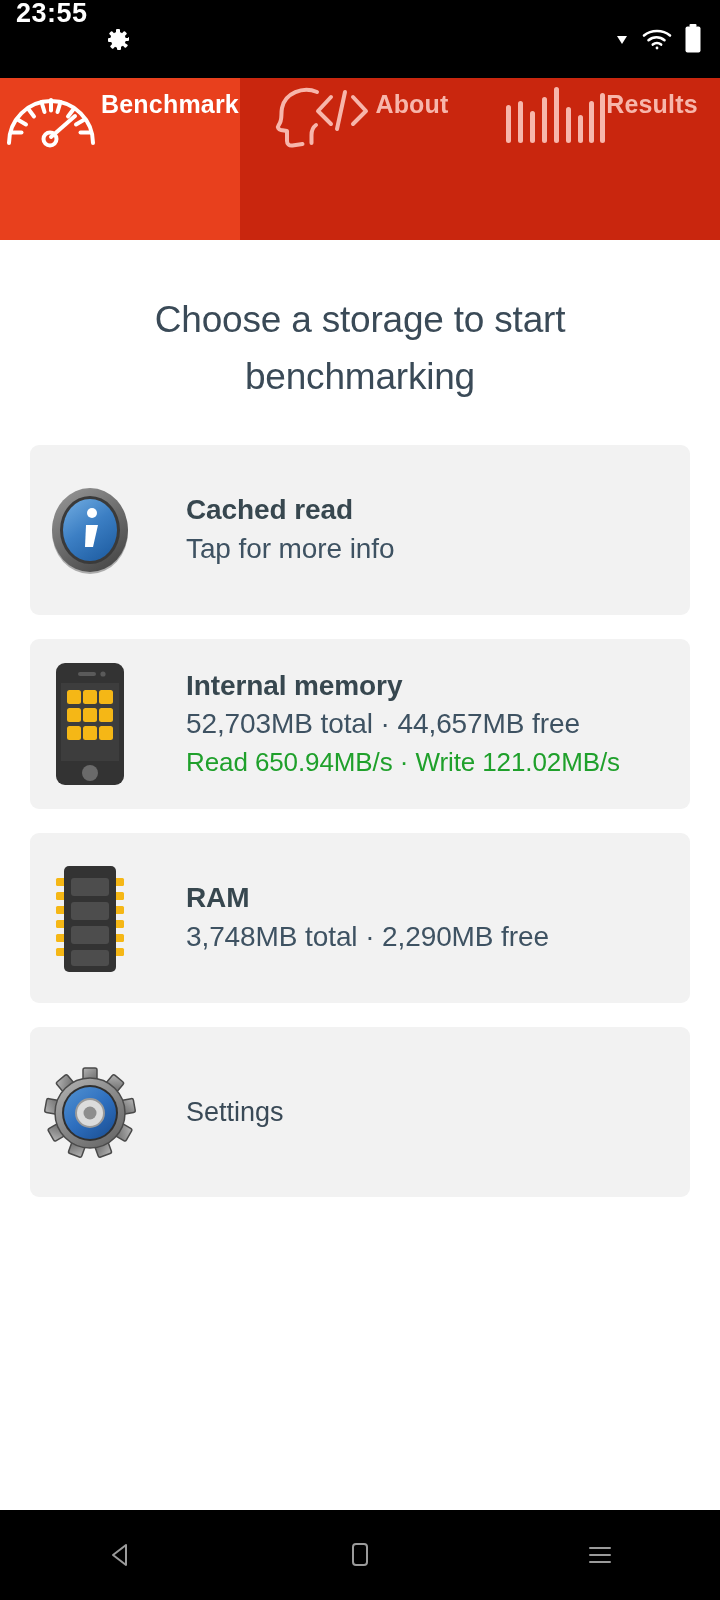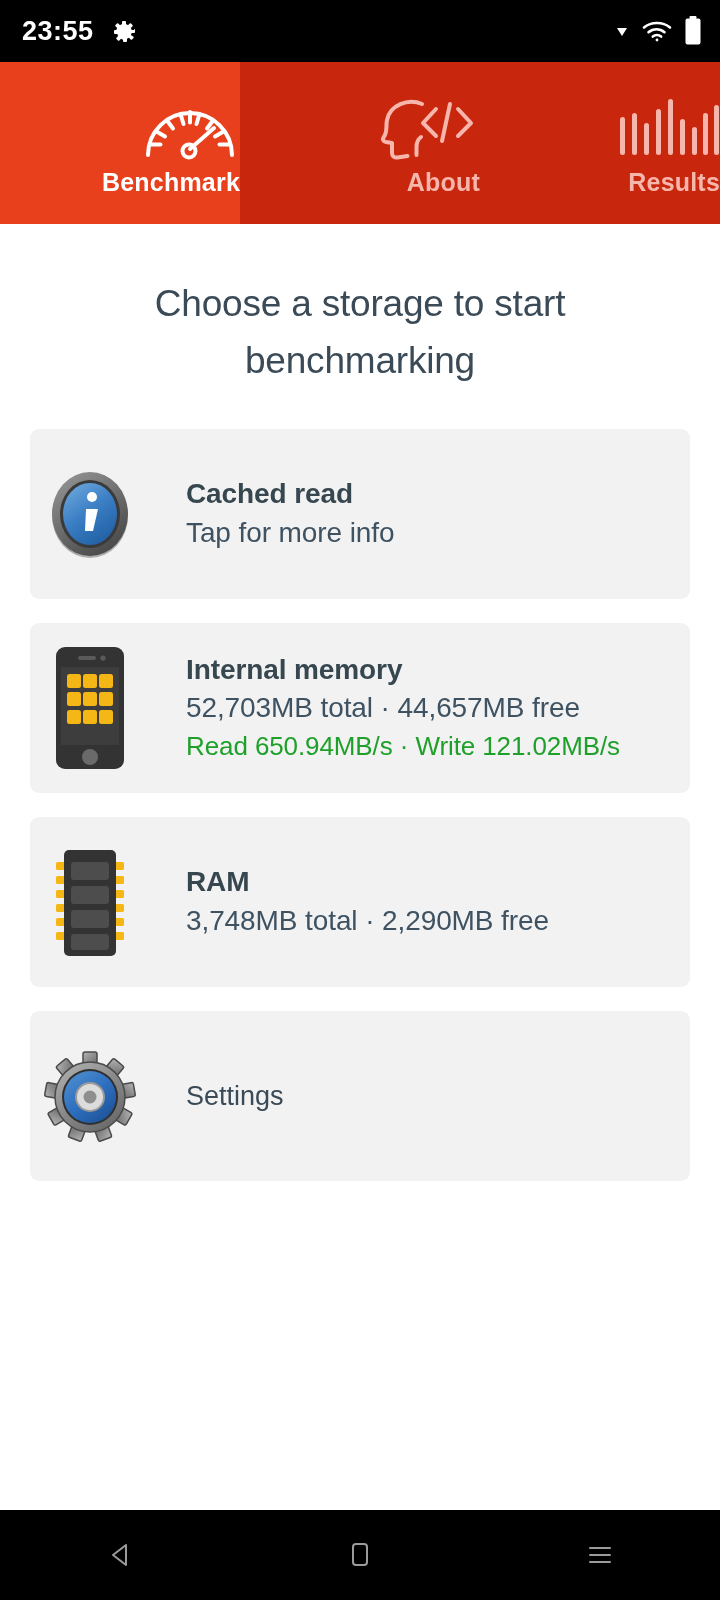--- a/index.html
+++ b/index.html
@@ -6,34 +6,34 @@
   html, body {
     width:720px; height:1600px;
     background:#ffffff;
     font-family:"Liberation Sans", sans-serif;
     overflow:hidden;
   }
   #app { position:relative; width:720px; height:1600px; background:#fff; }
 
   
   .statusbar {
-    height:62px; background:#000; color:#fff;
-    display:flex; align-items:center;
-    padding:0 18px 0 22px;
+    height:78px; background:#000; color:#fff;
+    display:flex; 
+    padding:0 18px 0 16px;
   }
   .sb-time { font-size:27px; font-weight:bold; letter-spacing:.5px; line-height:1; }
   .sb-gear { margin-left:18px; display:flex; align-items:center; }
   .sb-spacer { flex:1 1 auto; }
   .sb-right { display:flex; align-items:center; gap:11px; }
 
   
   .tabbar { display:flex; height:162px; }
   .tab {
-    flex:1 1 0; display:flex; flex-direction:column;
-    align-items:flex-end; justify-content:center;
+    flex:1 1 0; display:flex; flex-direction:row;
+    align-items:flex-start; justify-content:center;
     padding-top:6px; cursor:pointer;
   }
   .tab .tab-icon { height:66px; display:flex; align-items:center; justify-content:center; }
   .tab .tab-label {
     font-size:25px; font-weight:bold; margin-top:6px; letter-spacing:.2px;
   }
   .tab.active { background:#E8401D; }
   .tab.active .tab-label { color:#ffffff; }
   .tab.inactive { background:#C9260E; }
   .tab.inactive .tab-label { color:#F7B6AB; }

